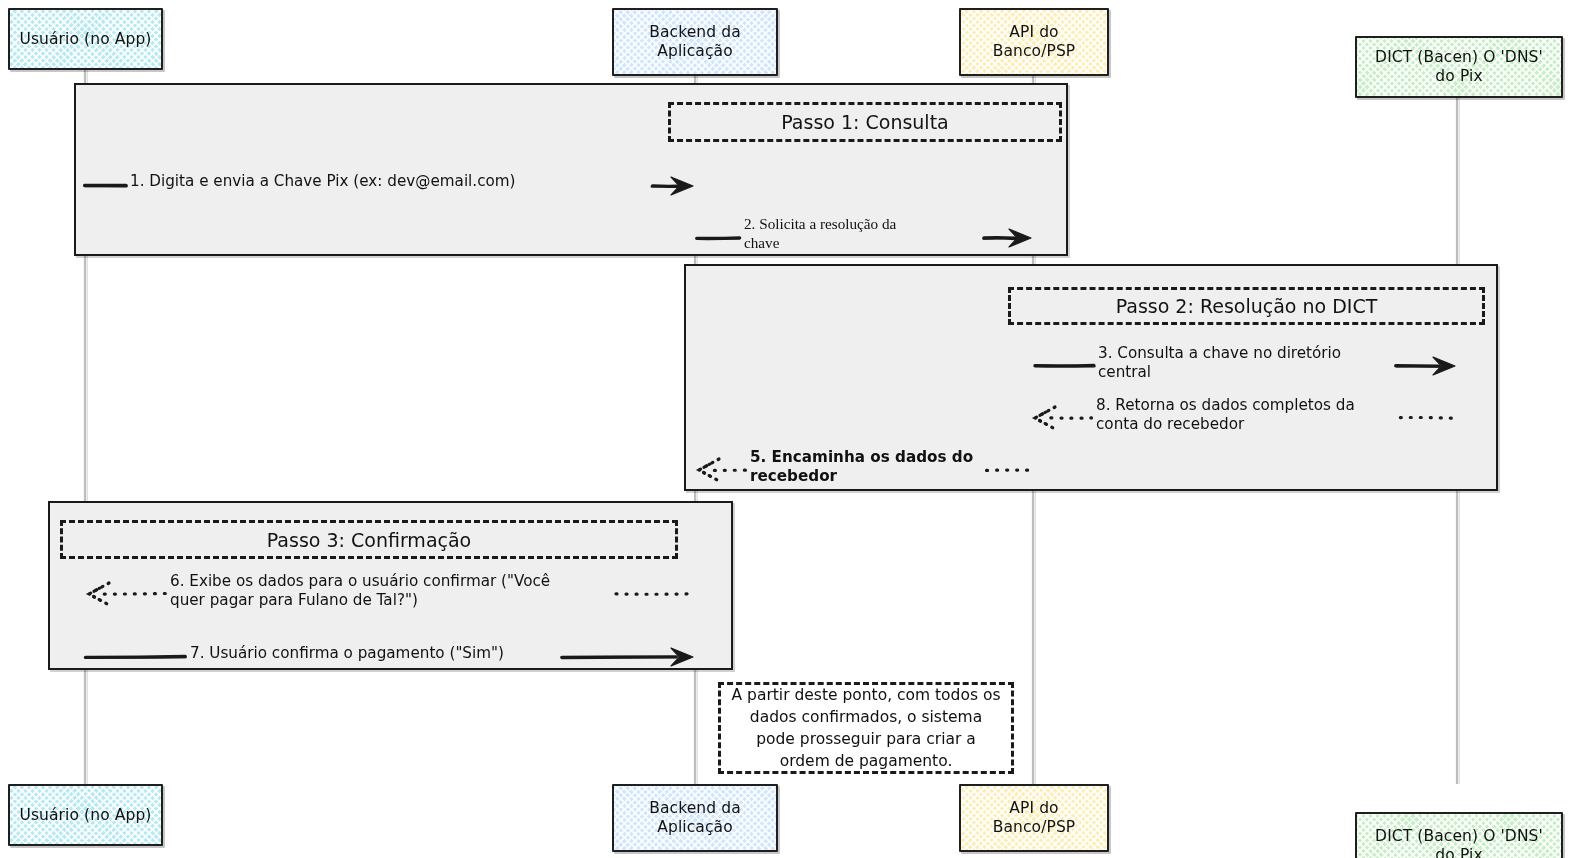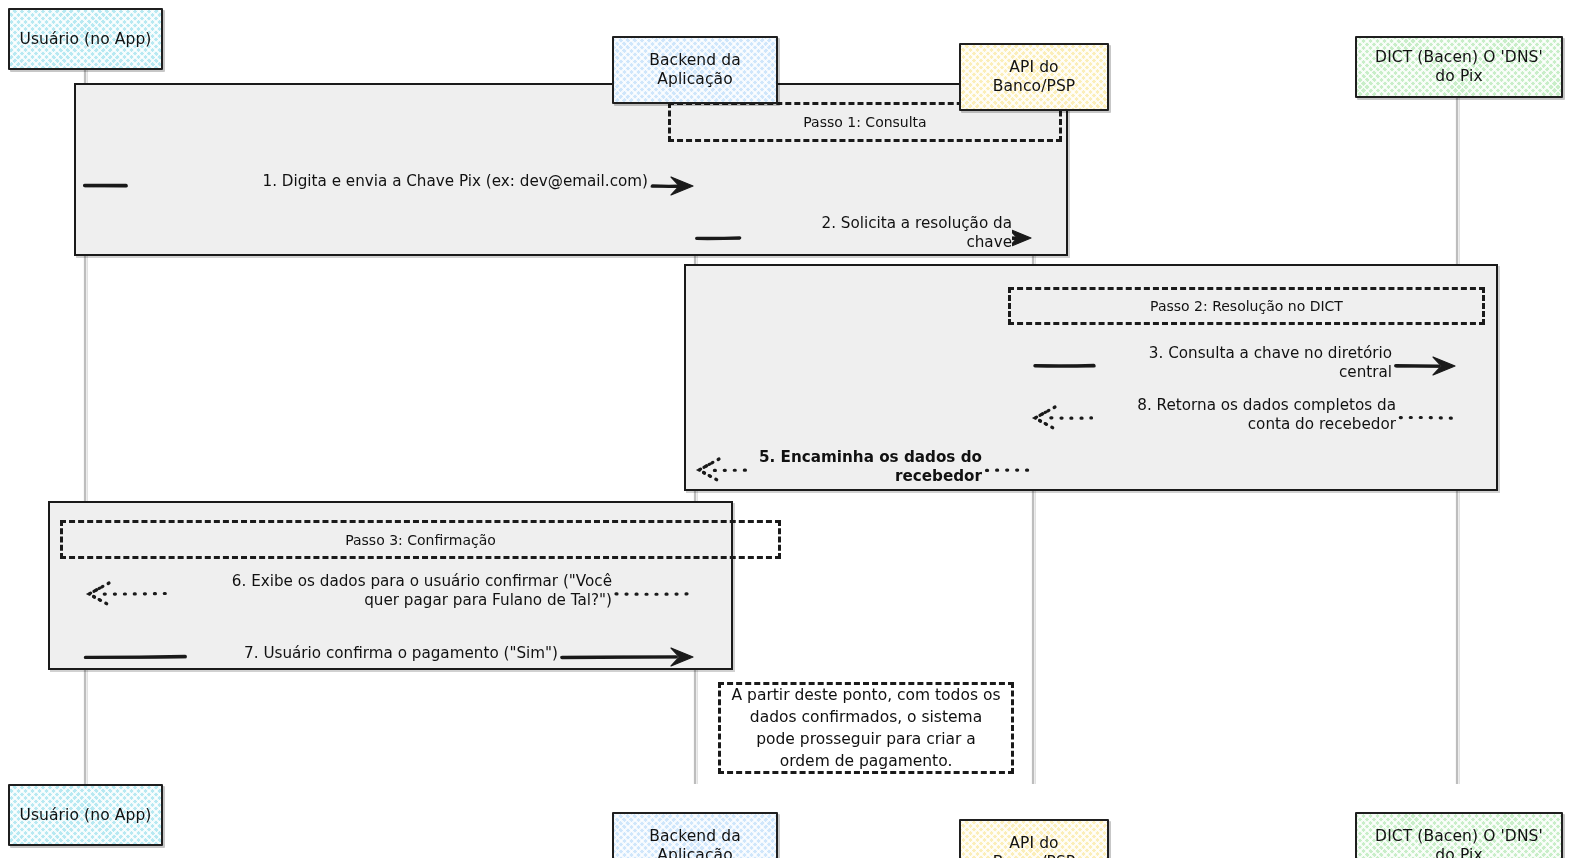--- a/index.html
+++ b/index.html
@@ -43,34 +43,32 @@
   }
   .actor-box .actor-label {
     padding: 0 6px;
     white-space: pre-line;
   }
   .fill-blue {
     background-color: #cfe6fb;
     background-image:
       repeating-linear-gradient(45deg, rgba(255,255,255,0.75) 0 2px, rgba(255,255,255,0) 2px 5px),
       repeating-linear-gradient(-45deg, rgba(255,255,255,0.75) 0 2px, rgba(255,255,255,0) 2px 5px);
-    margin-top: 28px;
   }
   .fill-cyan {
     background-color: #b7e9f2;
     background-image:
       repeating-linear-gradient(45deg, rgba(255,255,255,0.8) 0 2px, rgba(255,255,255,0) 2px 5px),
       repeating-linear-gradient(-45deg, rgba(255,255,255,0.8) 0 2px, rgba(255,255,255,0) 2px 5px);
   }
   .fill-yellow {
     background-color: #fbeeb8;
     background-image:
       repeating-linear-gradient(45deg, rgba(255,255,255,0.8) 0 2px, rgba(255,255,255,0) 2px 5px),
       repeating-linear-gradient(-45deg, rgba(255,255,255,0.8) 0 2px, rgba(255,255,255,0) 2px 5px);
-    margin-top: 35px;
   }
   .fill-green {
     background-color: #c8eec8;
     background-image:
       repeating-linear-gradient(45deg, rgba(255,255,255,0.8) 0 2px, rgba(255,255,255,0) 2px 5px),
       repeating-linear-gradient(-45deg, rgba(255,255,255,0.8) 0 2px, rgba(255,255,255,0) 2px 5px);
     margin-top: 28px;
   }
   
   .group-block {
@@ -81,21 +79,21 @@
     z-index: 2;
     box-shadow: 2px 2px 0 rgba(0,0,0,0.18);
   }
   .group-title {
     position: absolute;
     box-sizing: border-box;
     border: 3px dashed #1a1a1a;
     display: flex;
     align-items: center;
     justify-content: center;
-    font-size: 14px;
+    font-size: 19px;
     color: #121212;
     z-index: 4;
     background: transparent;
   }
   
   .note-box {
     position: absolute;
     box-sizing: border-box;
     border: 3px dashed #1a1a1a;
     background: #ffffff;
@@ -105,21 +103,21 @@
     text-align: center;
     font-size: 15.5px;
     line-height: 1.42;
     color: #101010;
     padding: 4px 10px;
     z-index: 5;
   }
   
   .msg-label {
     position: absolute;
-    text-align: right;
+    text-align: left;
     font-size: 15.2px;
     line-height: 1.26;
     color: #111111;
     z-index: 5;
     background: transparent;
     pointer-events: none;
     white-space: pre-line;
   }
   .msg-label.boxed {
     background: #efefef;
@@ -204,28 +202,28 @@
       </g>
     </svg>
 
   <div id="group-titles-layer">
       <div class="group-title" style="left: 668px; top: 102px; width: 394px; height: 40px;">
         <span>Passo 1: Consulta</span>
       </div>
       <div class="group-title" style="left: 1008px; top: 287px; width: 477px; height: 38px; align-items: center;">
         <span>Passo 2: Resolução no DICT</span>
       </div>
-      <div class="group-title" style="left: 60px; top: 520px; width: 721px; height: 39px;">
+      <div class="group-title" style="left: 60px; top: 520px; width: 618px; height: 39px;">
         <span>Passo 3: Confirmação</span>
       </div>
     </div>
 
   <div id="labels-layer">
       <div class="msg-label boxed" style="left: 130px; top: 172px; width: 518px;">1. Digita e envia a Chave Pix (ex: dev@email.com)</div>
-      <div class="msg-label boxed" style="left: 776px; top: 214px; width: 236px;">2. Solicita a resolução da
+      <div class="msg-label boxed" style="left: 744px; top: 214px; width: 236px; font-family: Liberation Serif, serif;">2. Solicita a resolução da
 chave</div>
       <div class="msg-label boxed" style="left: 1098px; top: 344px; width: 294px;">3. Consulta a chave no diretório
 central</div>
       <div class="msg-label boxed" style="left: 1096px; top: 396px; width: 300px;">8. Retorna os dados completos da
 conta do recebedor</div>
       <div class="msg-label boxed" style="left: 750px; top: 448px; width: 232px; font-weight: bold;">5. Encaminha os dados do
 recebedor</div>
       <div class="msg-label boxed" style="left: 170px; top: 572px; width: 442px;">6. Exibe os dados para o usuário confirmar ("Você
 quer pagar para Fulano de Tal?")</div>
       <div class="msg-label boxed" style="left: 190px; top: 644px; width: 368px;">7. Usuário confirma o pagamento ("Sim")</div>

